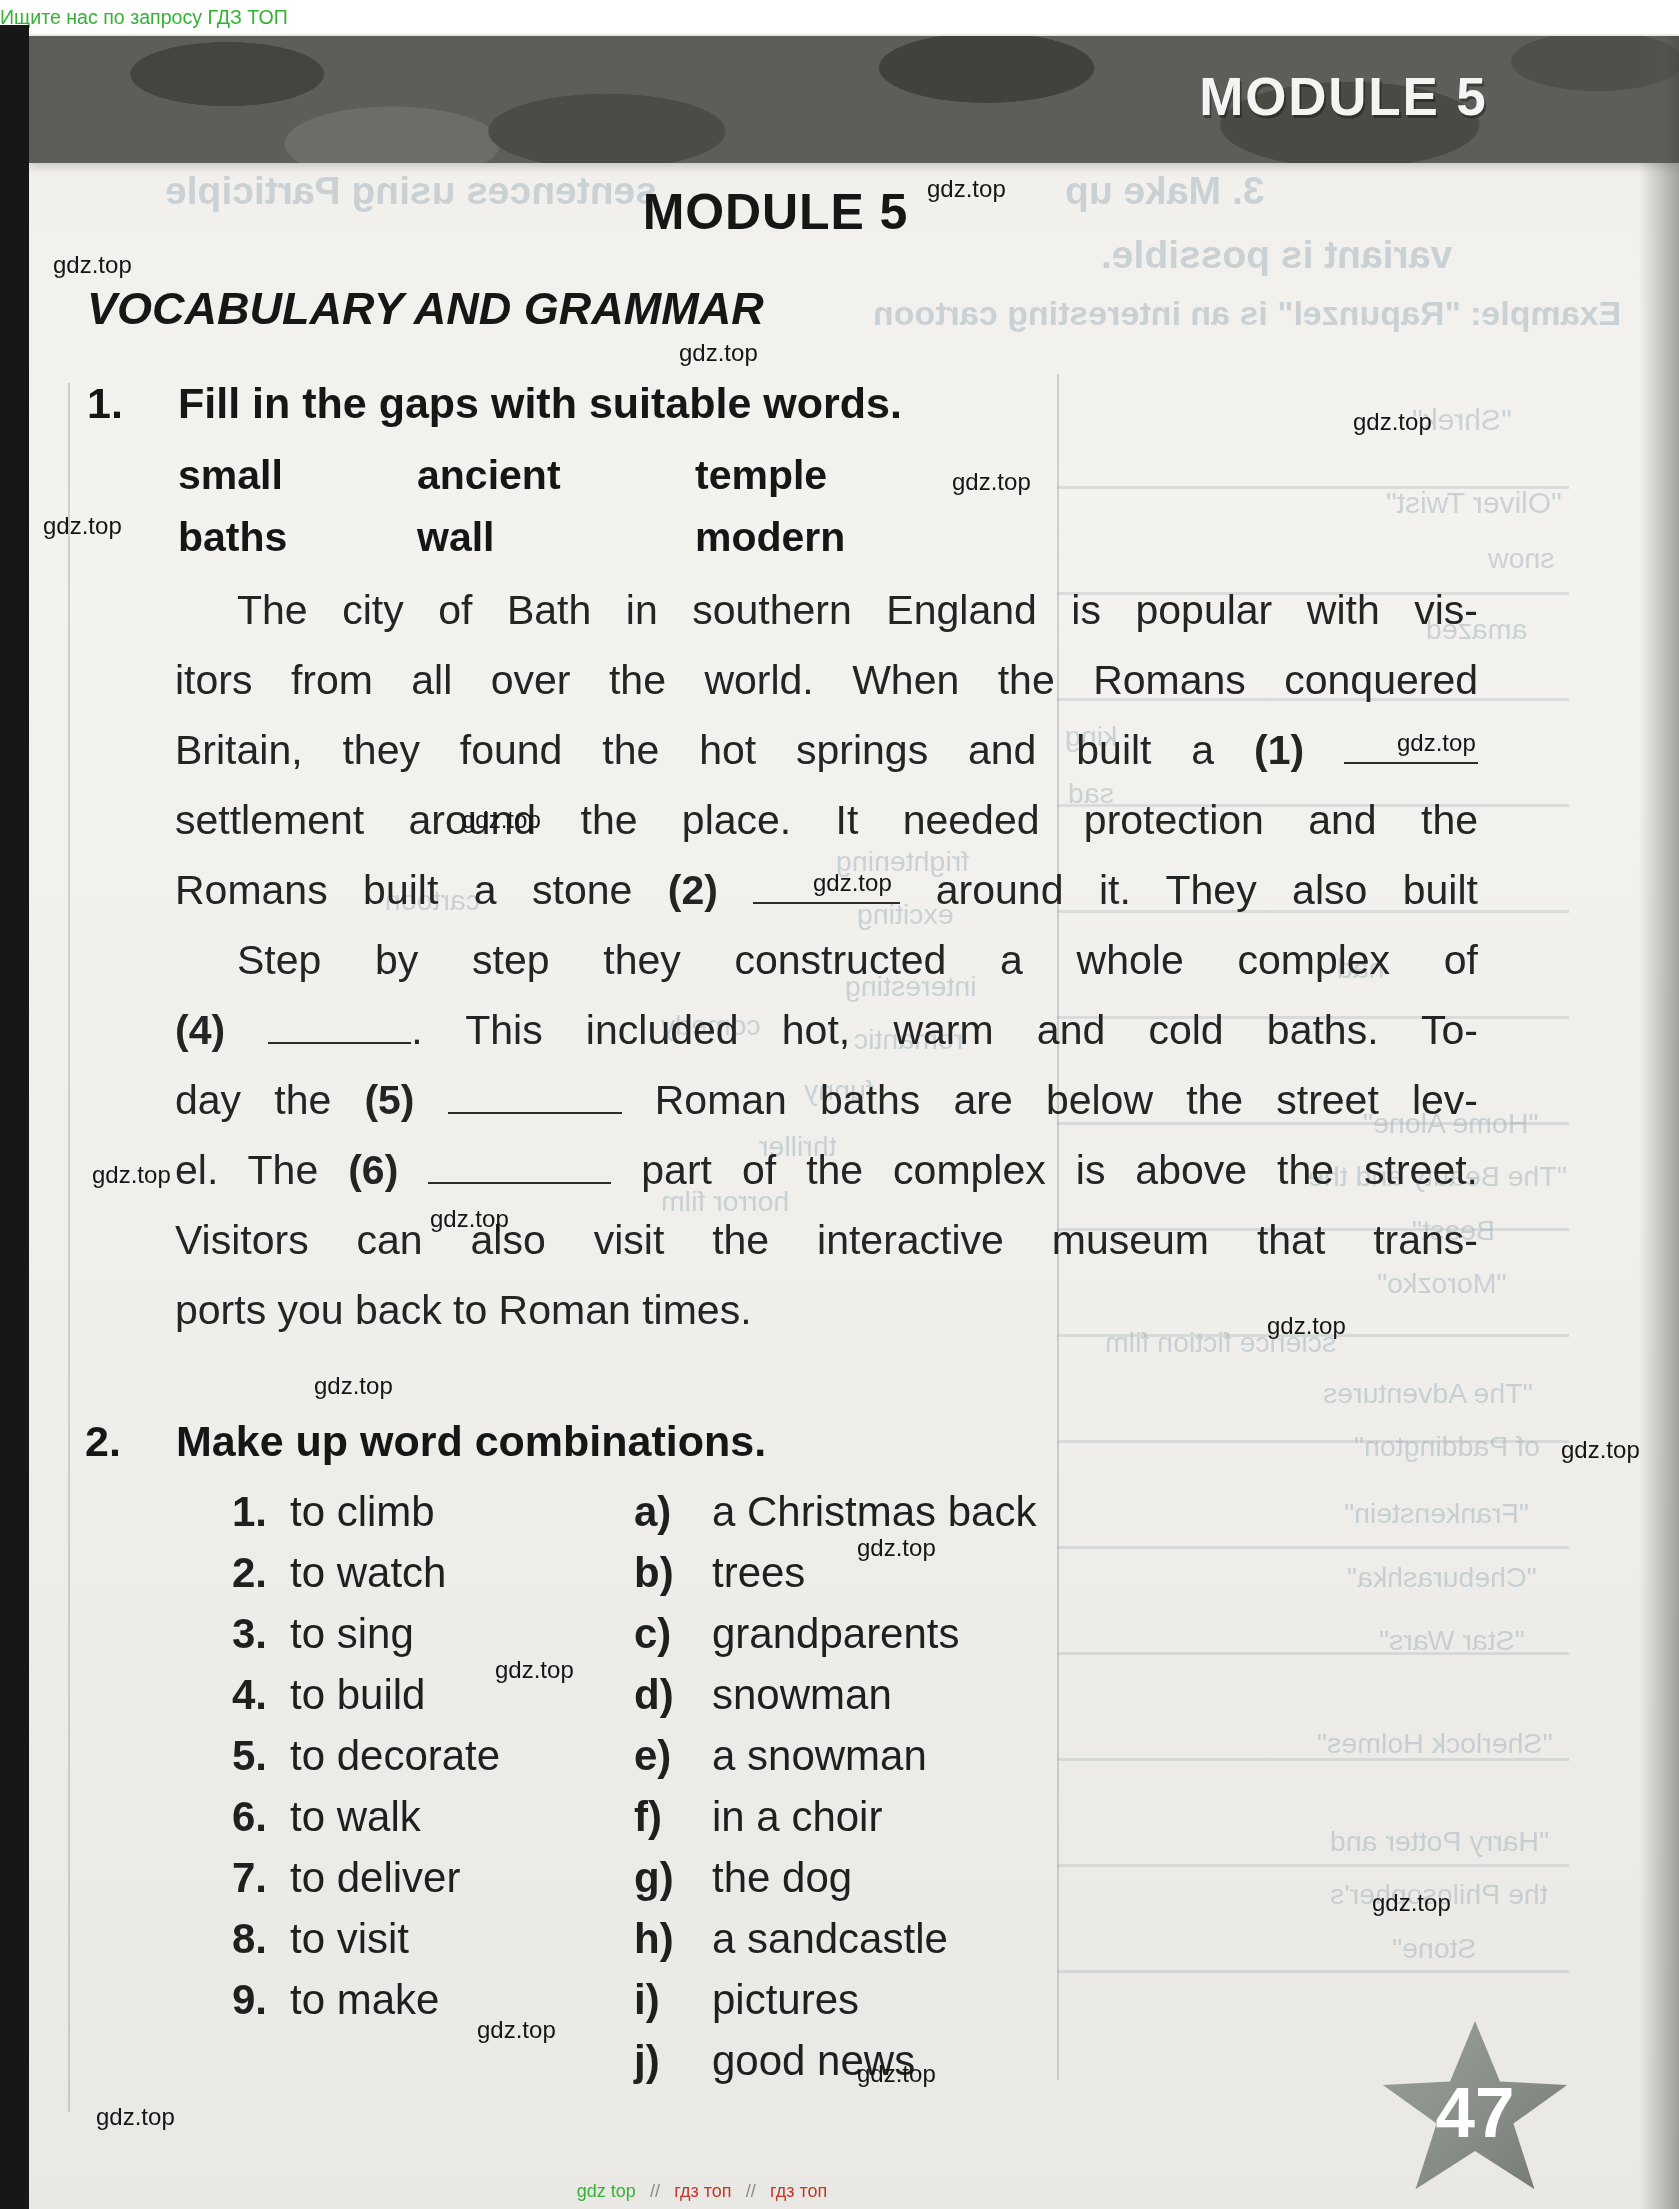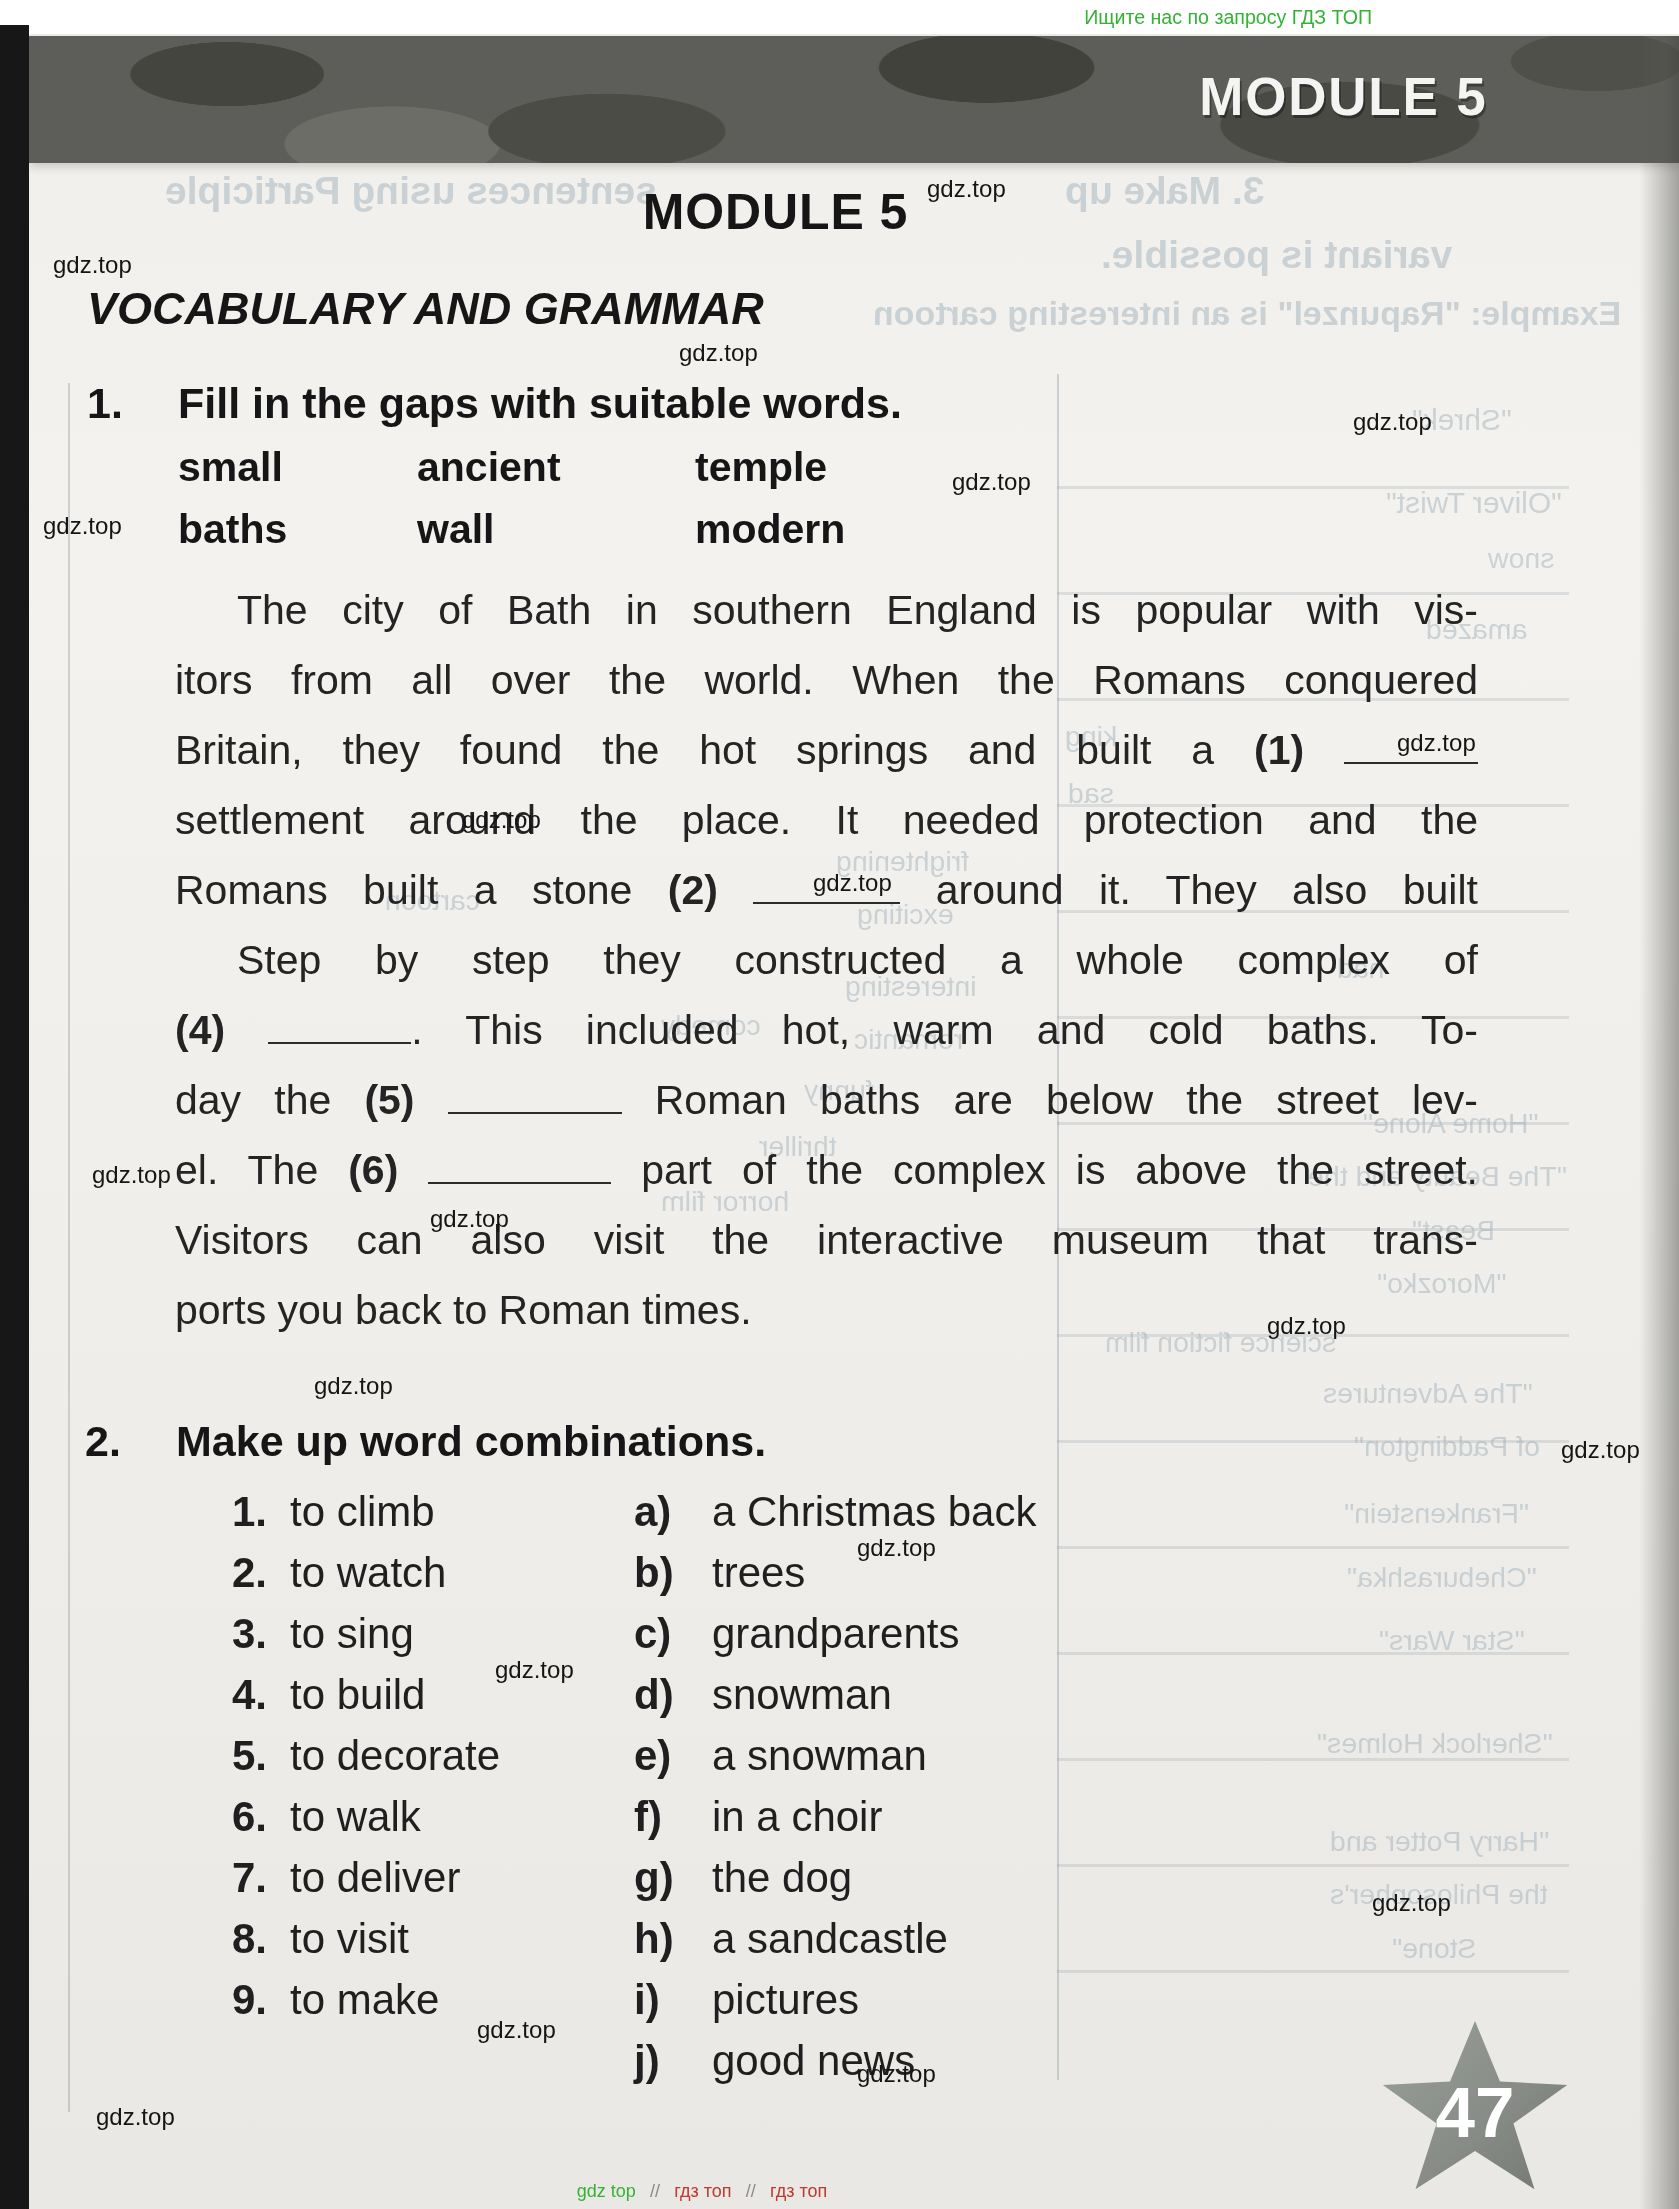--- a/index.html
+++ b/index.html
@@ -1,21 +1,21 @@
 <!DOCTYPE html>
 <html style="font-size:14.3px"><head>
 <meta charset="utf-8">
 <style>
   *{box-sizing:border-box;margin:0;padding:0;}
   html,body{width:1680px;height:2209px;}
   body{font-family:"Liberation Sans",sans-serif;background:#ffffff;color:#222;}
   .stage{position:relative;width:1680px;height:2209px;overflow:hidden;
     background:linear-gradient(180deg,#f0efeb 0%,#f3f2ee 25%,#efeeea 60%,#e9e8e4 100%);}
   .top-band{position:absolute;top:0;left:0;right:0;height:34px;background:#ffffff;z-index:5;}
-  .top-note{position:absolute;top:6.2px;left:0;width:1372px;text-align:right;font-size:19.6px;color:#35b235;z-index:6;}
+  .top-note{position:absolute;top:6.2px;left:0;width:1372px;text-align:left;font-size:19.6px;color:#35b235;z-index:6;}
   .left-strip{position:absolute;left:0;top:25px;width:28.5px;height:2184px;background:#171717;z-index:7;}
   .header-bar{position:absolute;left:28.5px;top:36px;width:1651px;height:127px;z-index:4;
     background-color:#5d5d59;
     background-image:
       radial-gradient(ellipse 160px 53px at 12% 30%, #45453f 0 60%, transparent 61%),
       radial-gradient(ellipse 196px 62px at 35% 75%, #4c4c46 0 60%, transparent 61%),
       radial-gradient(ellipse 178px 58px at 58% 25%, #42423c 0 60%, transparent 61%),
       radial-gradient(ellipse 214px 71px at 80% 70%, #4a4a44 0 60%, transparent 61%),
       radial-gradient(ellipse 143px 49px at 95% 20%, #50504a 0 60%, transparent 61%),
       radial-gradient(ellipse 178px 62px at 22% 85%, #6d6d68 0 60%, transparent 61%);
@@ -33,21 +33,21 @@
   .ghost-rows{position:absolute;left:1057px;top:383px;width:512px;height:1693px;
     background:repeating-linear-gradient(180deg, transparent 0px, transparent 103px, rgba(125,138,150,.20) 103px, rgba(125,138,150,.20) 106px);}
   
   .page-title{position:absolute;top:183px;left:0;width:1551px;text-align:center;font-size:50px;font-weight:bold;color:#161616;letter-spacing:0.9px;z-index:2;}
   .section-heading{position:absolute;top:283px;left:87px;font-size:45px;font-weight:bold;font-style:italic;color:#161616;z-index:2;}
   .ex-head{position:absolute;display:flex;font-size:43px;font-weight:bold;color:#161616;z-index:2;}
   .ex1-head{top:379px;left:87px;}
   .ex2-head{top:1417px;left:85px;}
   .ex-num{width:91px;}
   .word-bank{position:absolute;top:444px;left:178px;z-index:2;}
-  .wb-row{display:flex;height:62px;align-items:flex-start;}
+  .wb-row{display:flex;height:62px;align-items:center;}
   .wb-word{font-size:41px;font-weight:bold;color:#161616;}
   .wb-word:nth-child(1){width:239px;}
   .wb-word:nth-child(2){width:278px;}
   .gap-text{position:absolute;top:575px;left:175px;width:1303px;font-size:41px;color:#242424;z-index:2;}
   .tline{height:70px;line-height:70px;text-align:justify;text-align-last:justify;}
   .tline.nojust{text-align-last:left;}
   .tline.indent{text-indent:62px;}
   .b{font-weight:bold;}
   .blank{display:inline-block;height:36px;border-bottom:2.7px solid #2c2c2c;vertical-align:baseline;}
   .match-left{position:absolute;top:1481px;left:176px;z-index:2;}

